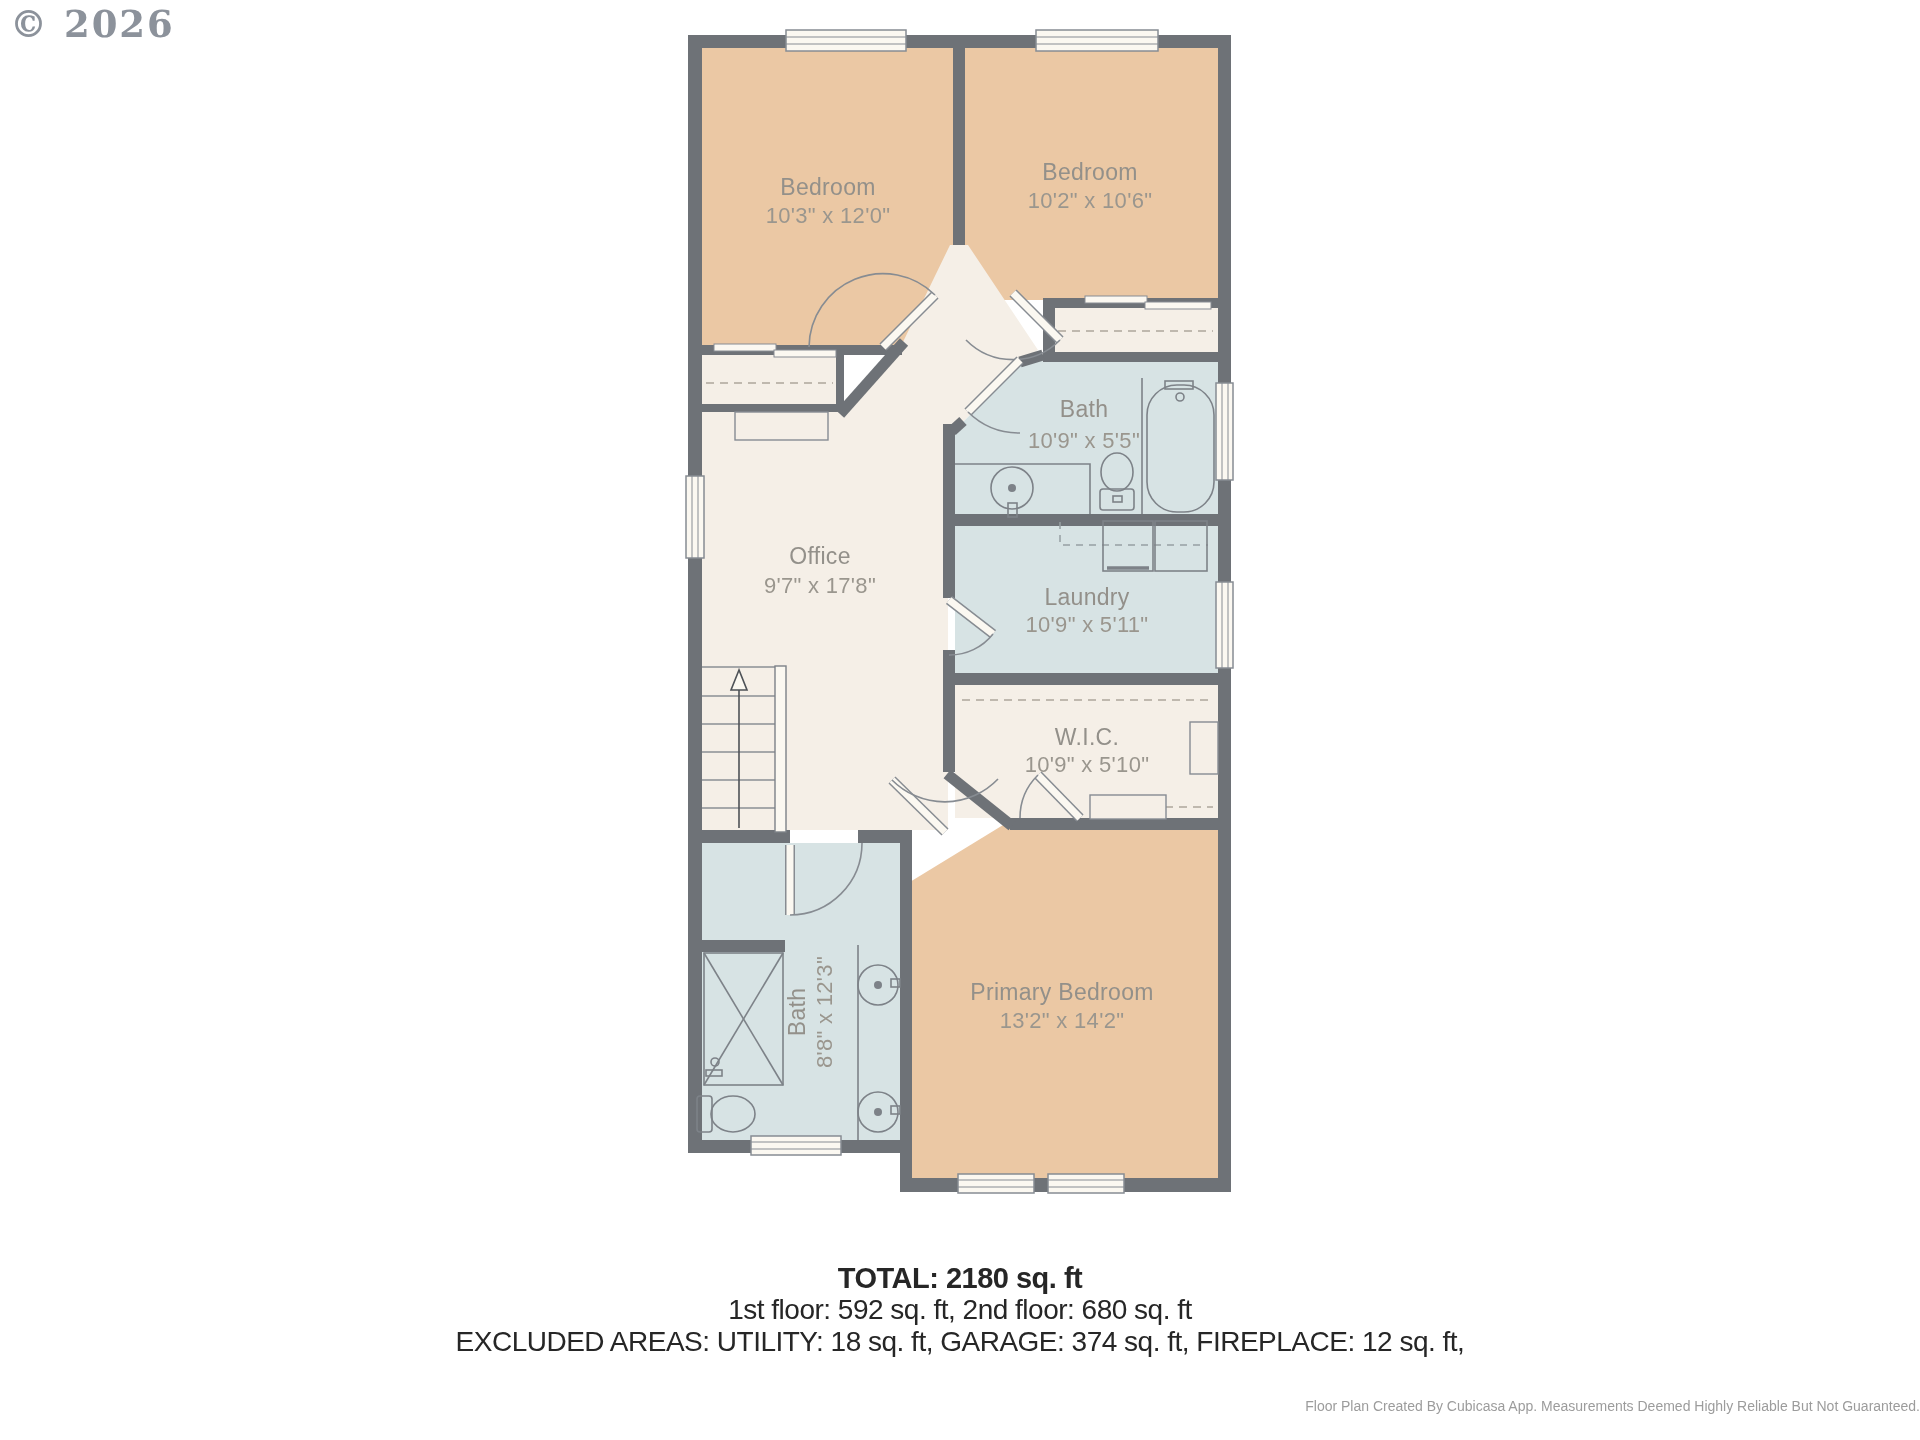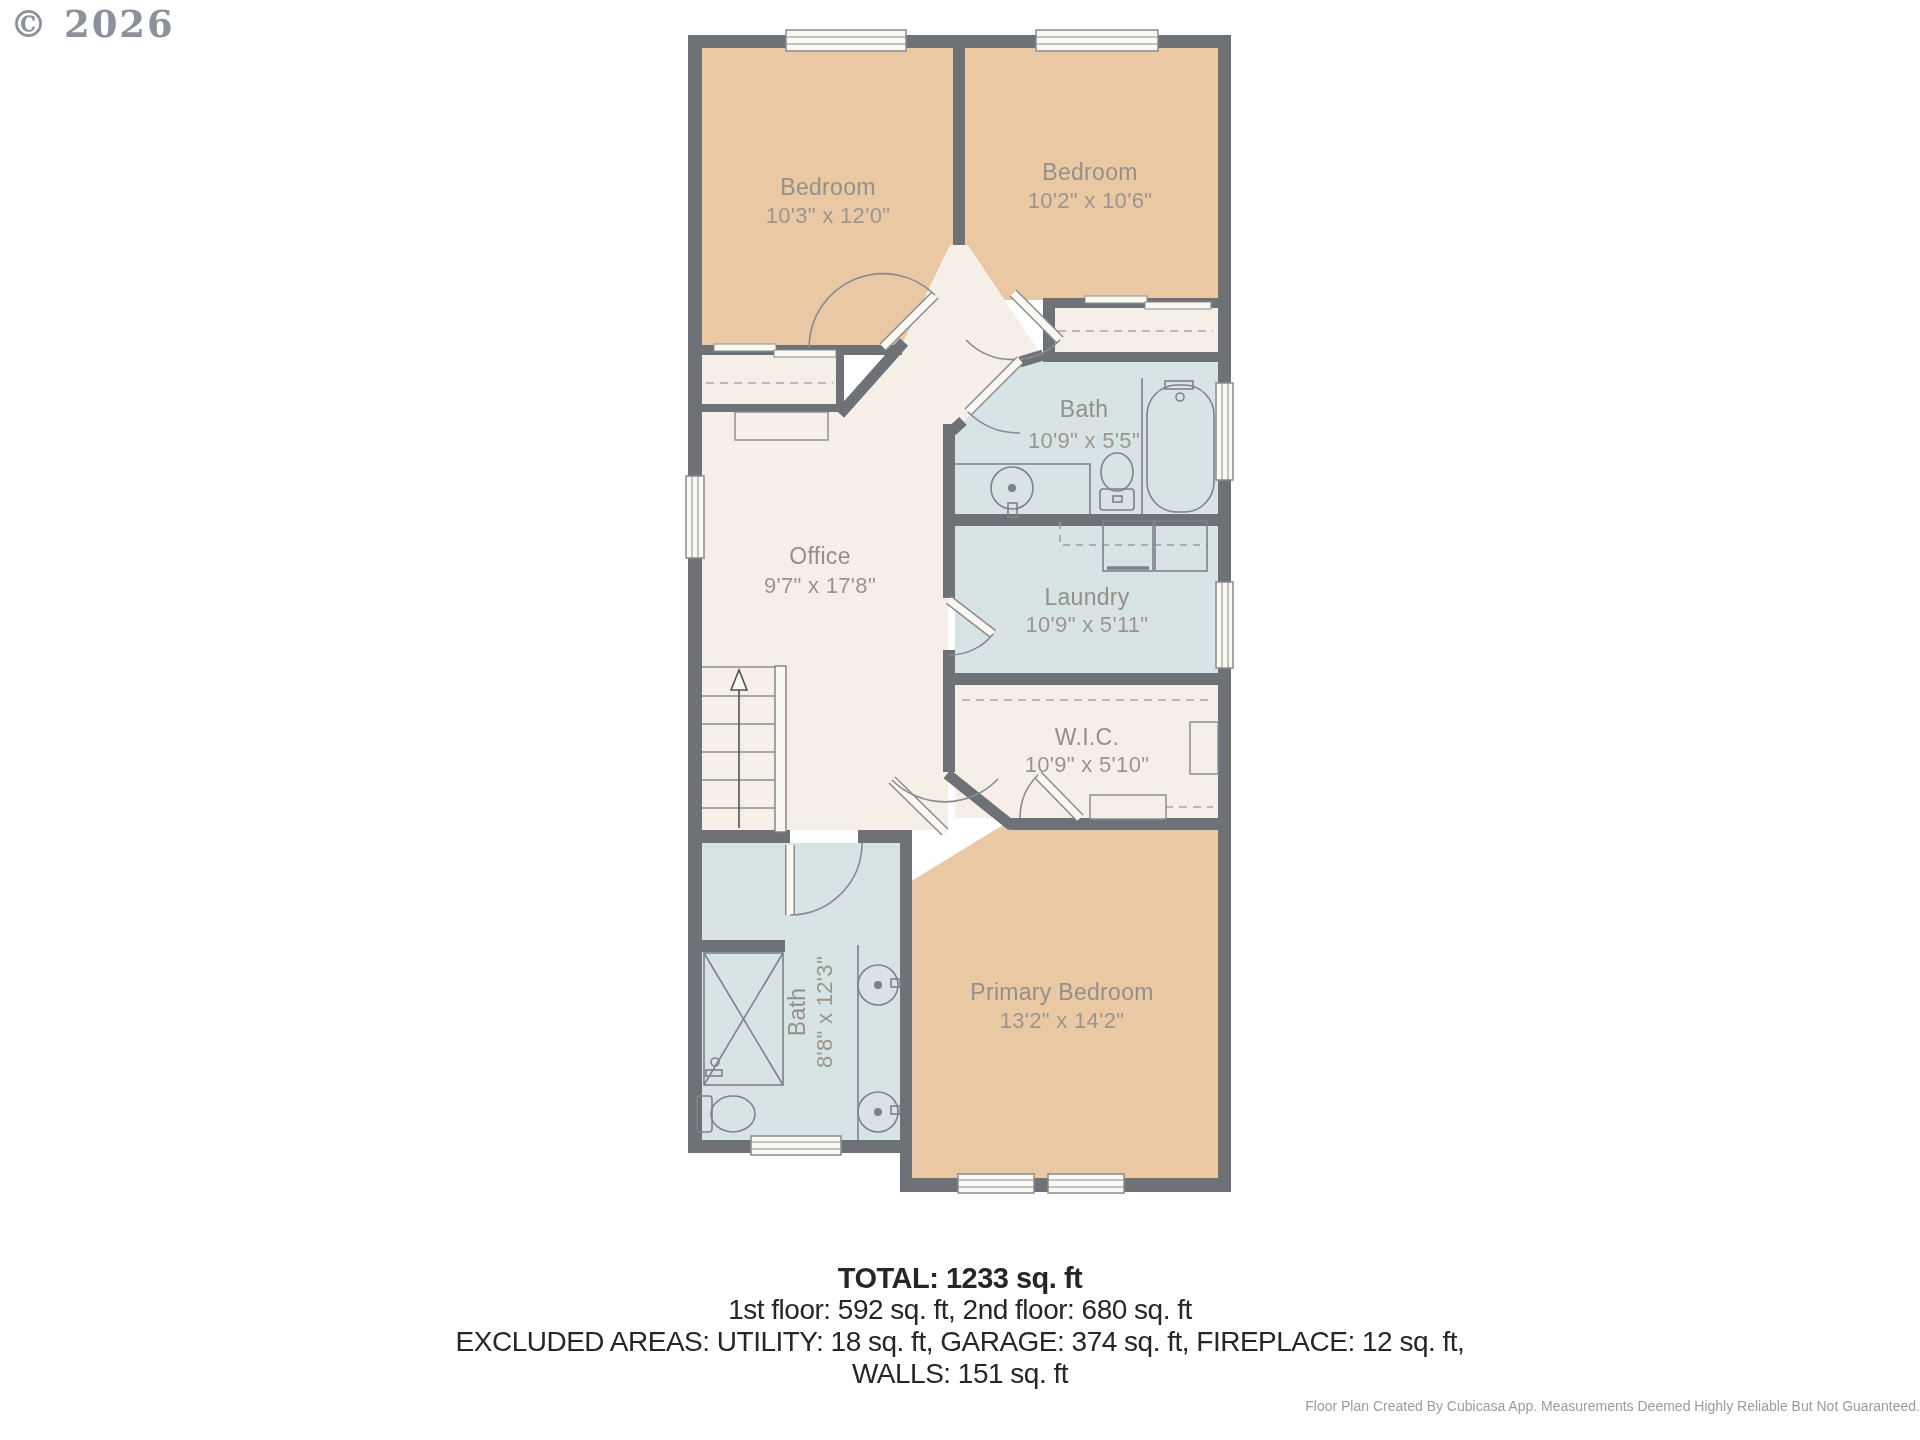--- a/index.html
+++ b/index.html
@@ -273,21 +273,20 @@
 
       <text class="rname" transform="rotate(-90 797 1012)" x="797" y="1020">Bath</text>
       <text class="rdims" transform="rotate(-90 824 1012)" x="824" y="1020">8'8" x 12'3"</text>
 
       <text class="rname" x="1062" y="1000">Primary Bedroom</text>
       <text class="rdims" x="1062" y="1028">13'2" x 14'2"</text>
     </g>
   </svg>
 
   <div class="summary">
-    <div class="total">TOTAL: 1233 sq. ft</div>
+    <div class="total">TOTAL: 2180 sq. ft</div>
     <div class="line">1st floor: 592 sq. ft, 2nd floor: 680 sq. ft</div>
     <div class="line">EXCLUDED AREAS: UTILITY: 18 sq. ft, GARAGE: 374 sq. ft, FIREPLACE: 12 sq. ft,</div>
-    <div class="line">WALLS: 151 sq. ft</div>
   </div>
 
   <div class="disclaimer">Floor Plan Created By Cubicasa App. Measurements Deemed Highly Reliable But Not Guaranteed.</div>
 
 </div>
 
 </body></html>

